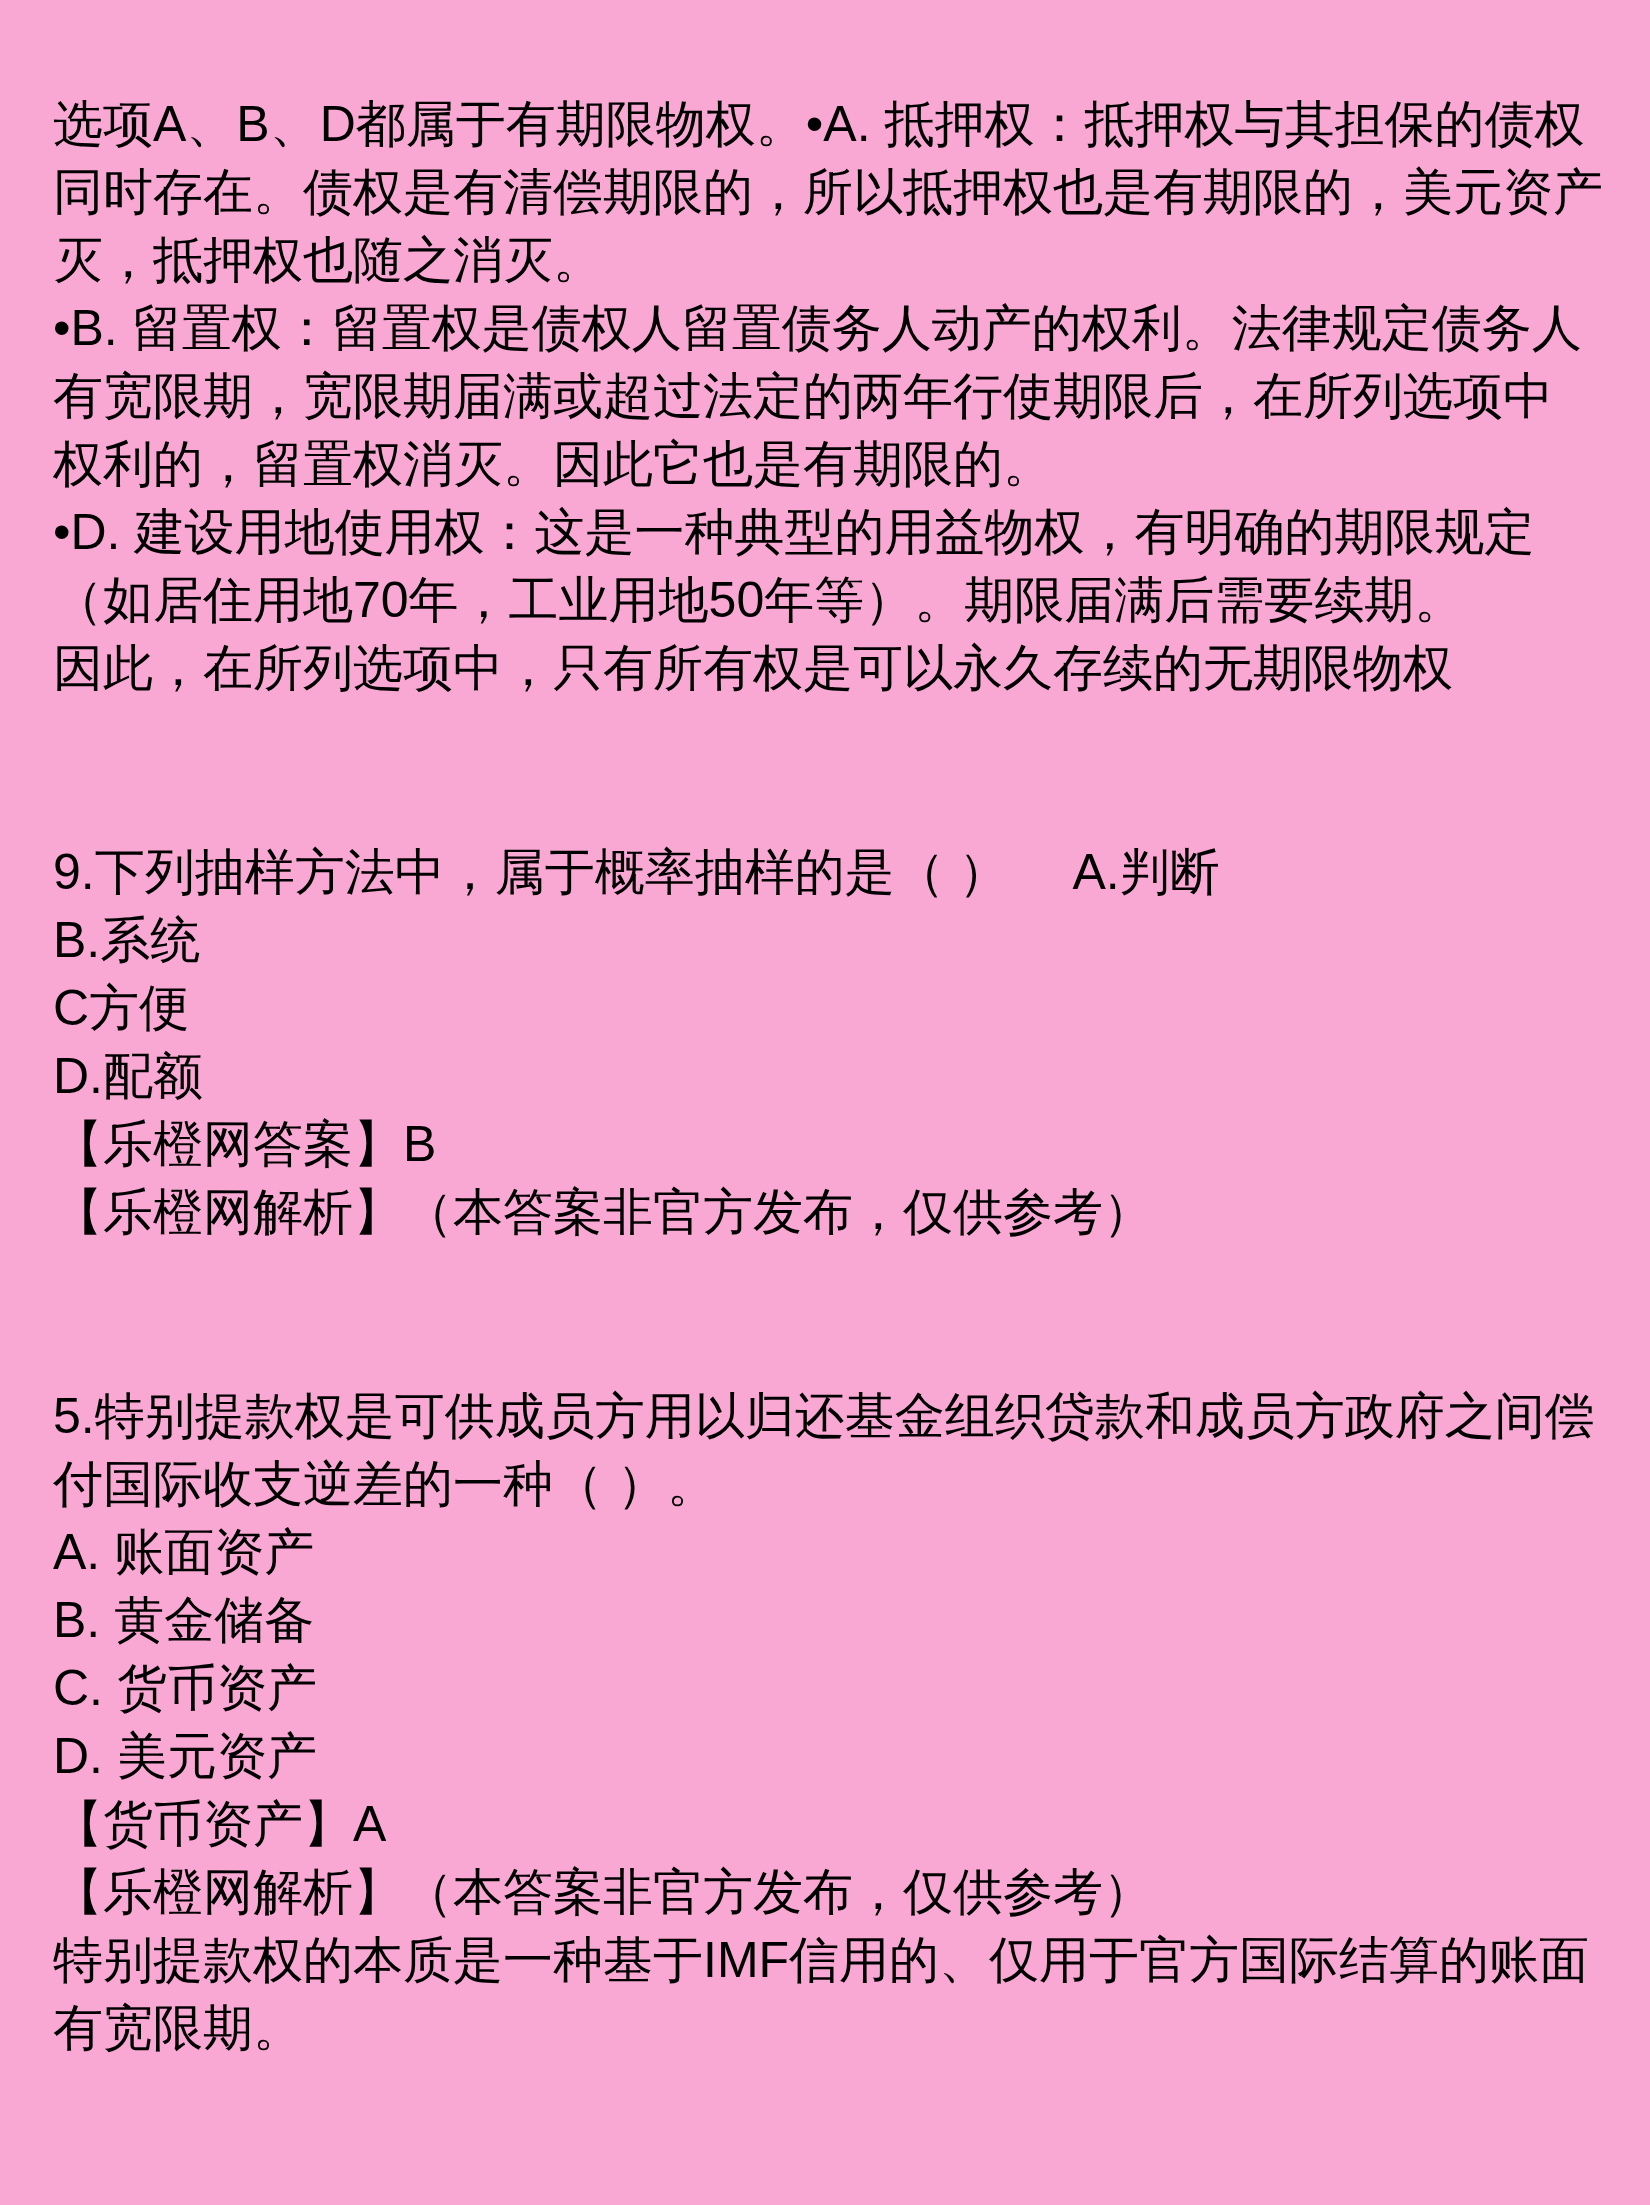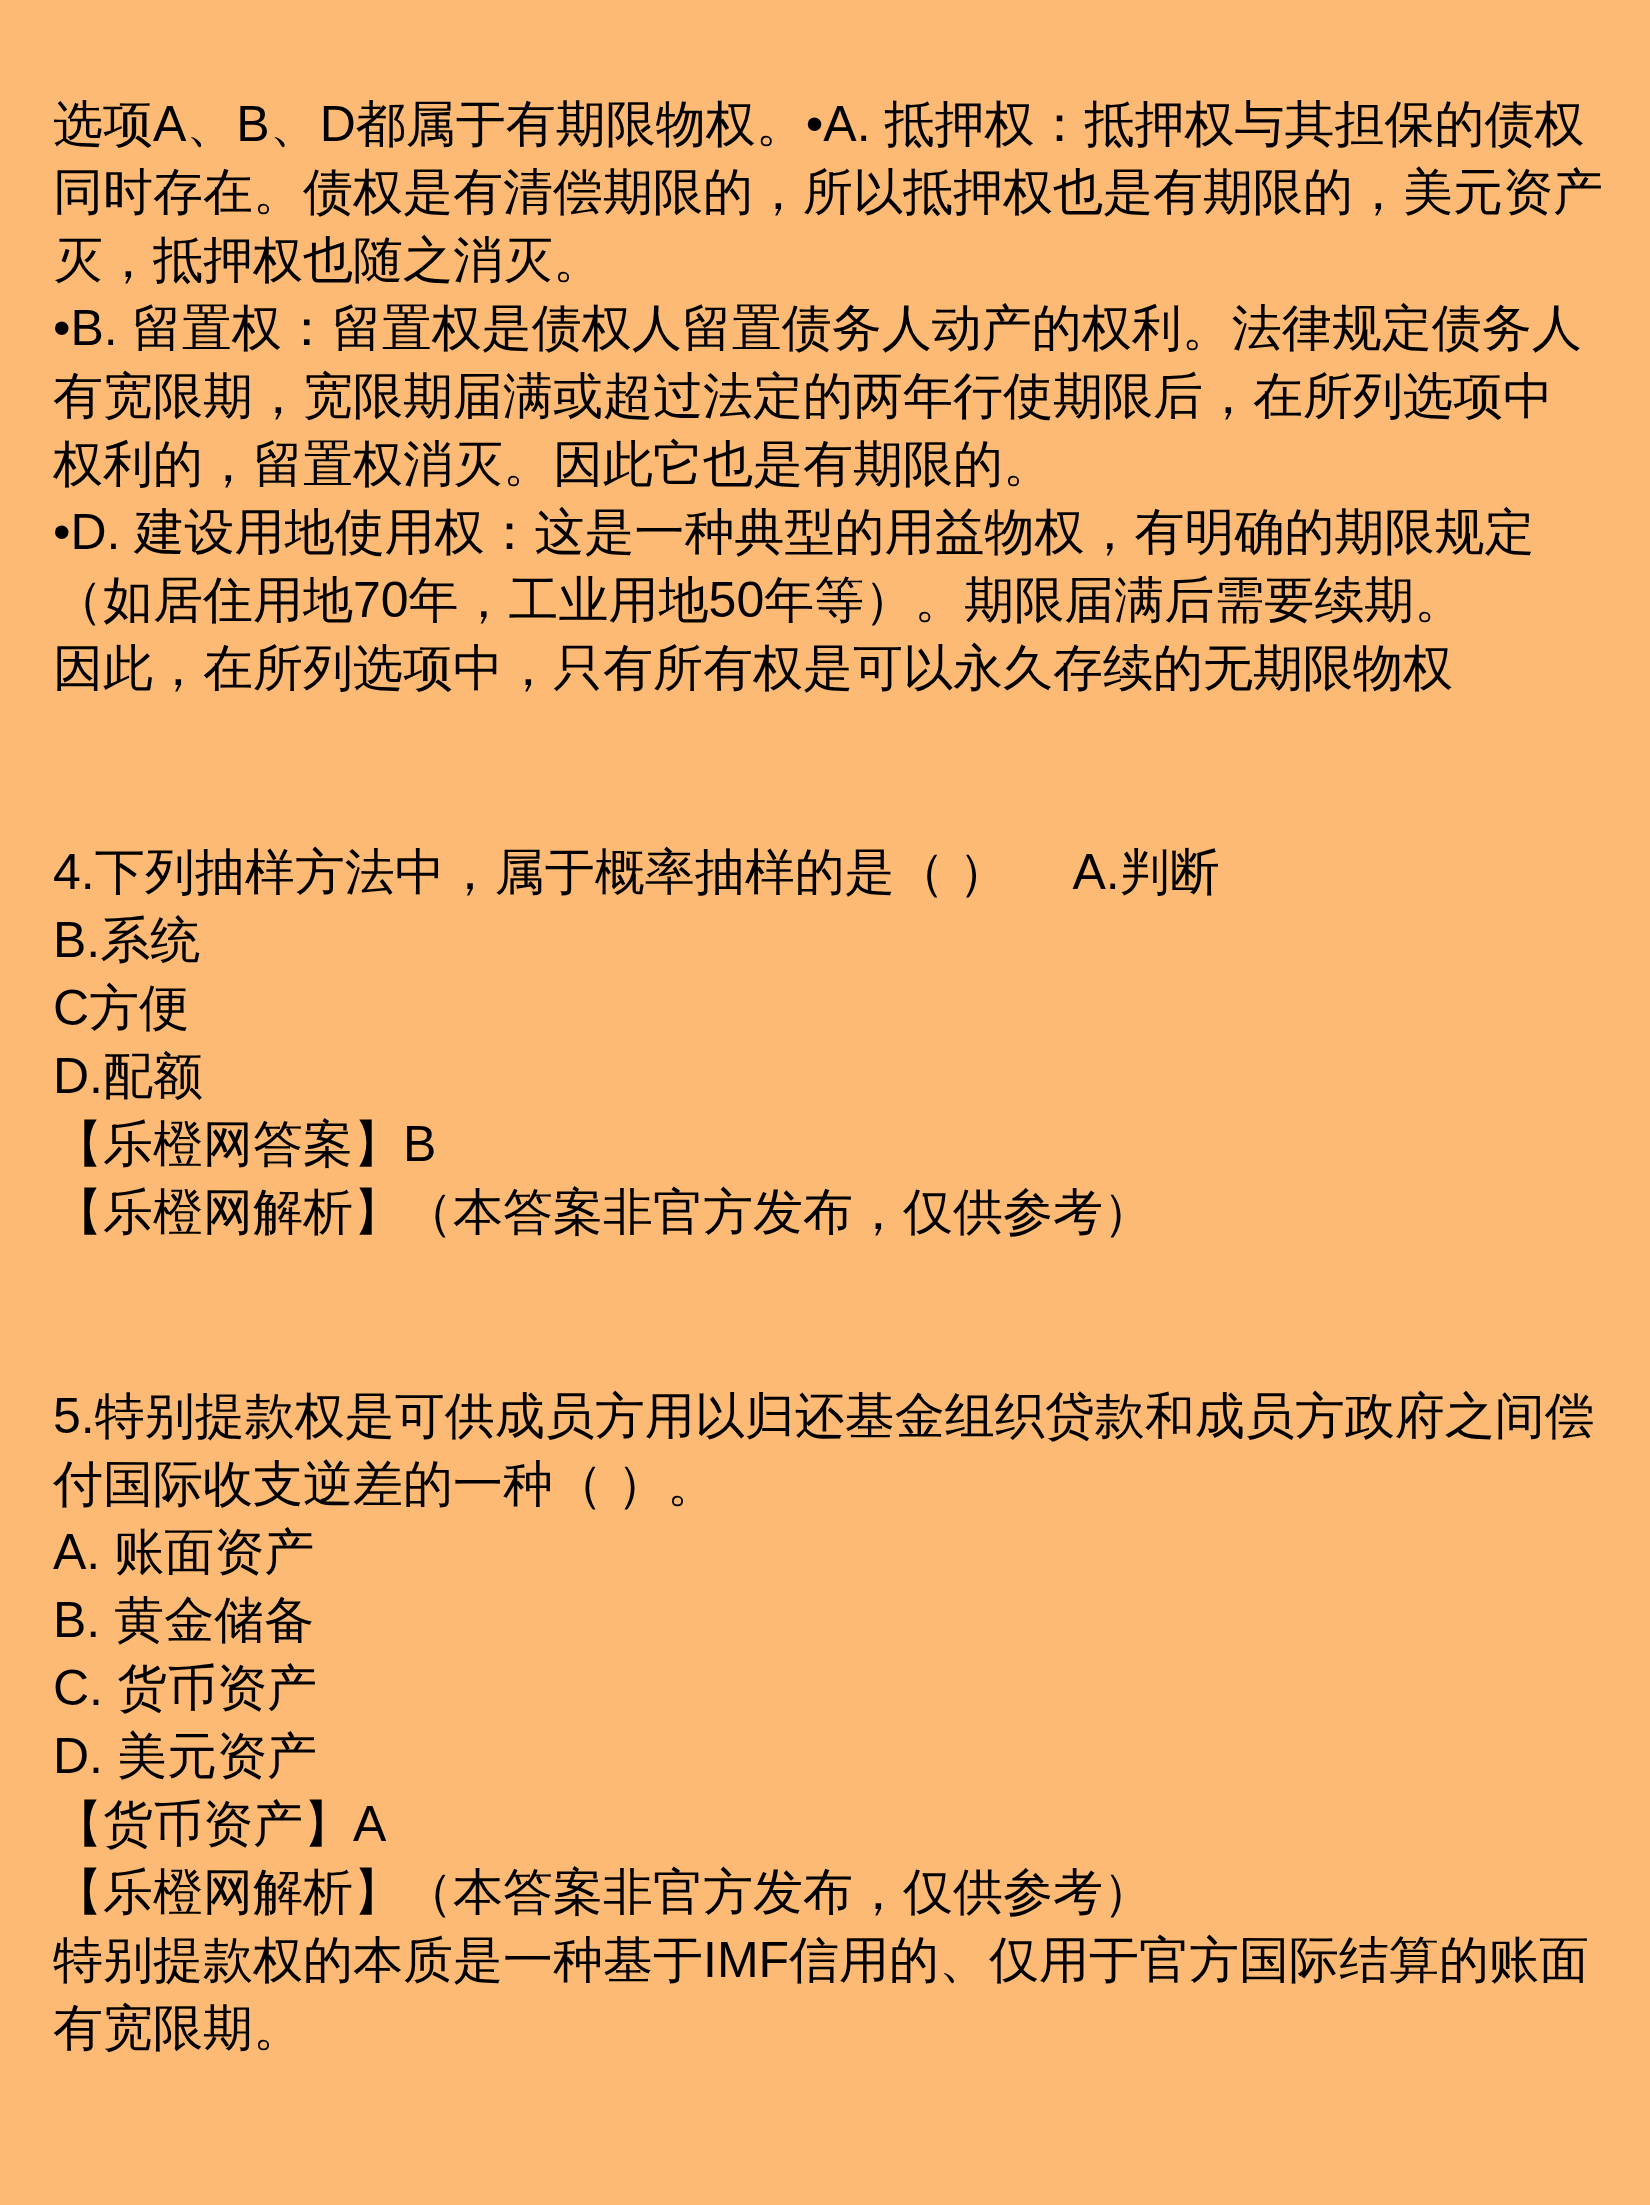--- a/index.html
+++ b/index.html
@@ -4,21 +4,21 @@
 <style>
   html, body {
     margin: 0;
     padding: 0;
     background: #ffffff;
   }
   .page {
     position: relative;
     width: 1651px;
     height: 2205px;
-    background: #fdba74;
+    background: #f9a8d4;
     overflow: hidden;
   }
   .doc {
     padding: 90px 31px 0 53px;
     font-family: "Liberation Sans", "DejaVu Sans", sans-serif;
     font-size: 50px;
     line-height: 68px;
     font-weight: 400;
     color: #000000;
   }
@@ -41,21 +41,21 @@
       <div class="line">灭，抵押权也随之消灭。</div>
       <div class="line">•B. 留置权：留置权是债权人留置债务人动产的权利。法律规定债务人</div>
       <div class="line">有宽限期，宽限期届满或超过法定的两年行使期限后，在所列选项中</div>
       <div class="line">权利的，留置权消灭。因此它也是有期限的。</div>
       <div class="line">•D. 建设用地使用权：这是一种典型的用益物权，有明确的期限规定</div>
       <div class="line">（如居住用地70年，工业用地50年等）。期限届满后需要续期。</div>
       <div class="line">因此，在所列选项中，只有所有权是可以永久存续的无期限物权</div>
     </div>
 
     <div class="block">
-      <div class="line">4.下列抽样方法中，属于概率抽样的是（ ）　 A.判断</div>
+      <div class="line">9.下列抽样方法中，属于概率抽样的是（ ）　 A.判断</div>
       <div class="line">B.系统</div>
       <div class="line">C方便</div>
       <div class="line">D.配额</div>
       <div class="line">【乐橙网答案】B</div>
       <div class="line">【乐橙网解析】（本答案非官方发布，仅供参考）</div>
     </div>
 
     <div class="block">
       <div class="line">5.特别提款权是可供成员方用以归还基金组织贷款和成员方政府之间偿</div>
       <div class="line">付国际收支逆差的一种（ ）。</div>

